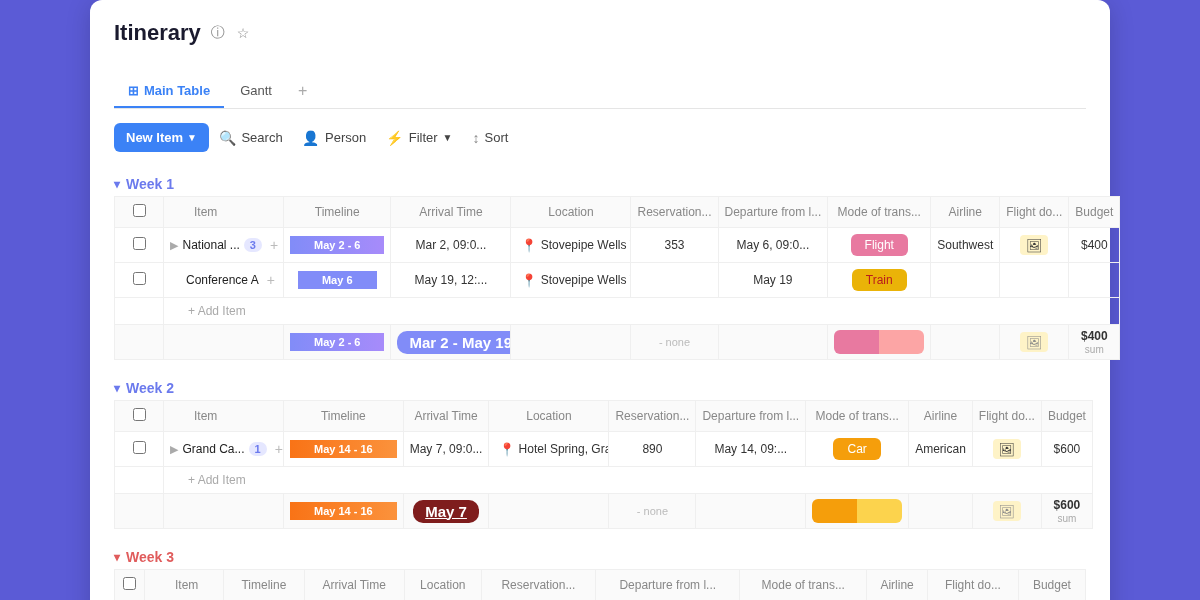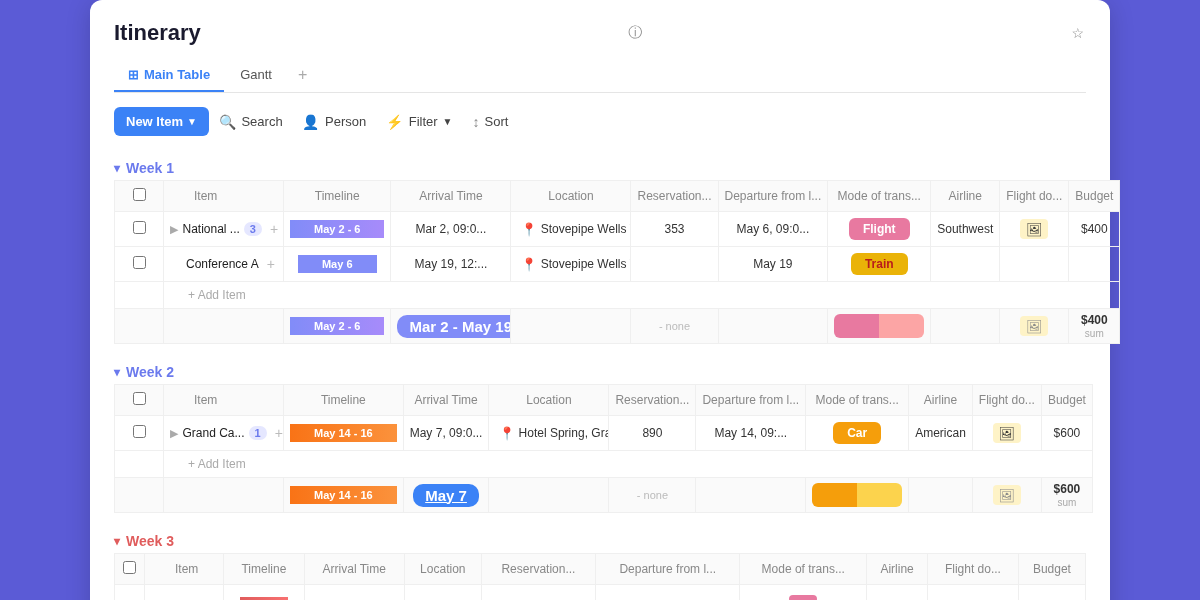--- a/index.html
+++ b/index.html
@@ -18,22 +18,21 @@
       border-radius: 12px;
       width: 1020px;
       min-height: 490px;
       padding: 20px 24px 20px 24px;
       box-shadow: 0 4px 24px rgba(0,0,0,0.18);
     }
     .app-title-row {
       display: flex;
       align-items: center;
       gap: 8px;
-      margin-bottom: 12px;
-      justify-content: space-between;
+      margin-bottom: 28px;
     }
     .app-title {
       font-size: 22px;
       font-weight: 700;
       color: #1a1a2e;
     }
     .icon-btn {
       background: none;
       border: none;
       cursor: pointer;
@@ -190,29 +189,29 @@
     .arrival-pill {
       display: inline-block;
       border-radius: 10px;
       padding: 3px 12px;
       font-size: 15px;
       font-weight: 600;
       color: white;
       background: #818cf8;
       white-space: nowrap;
     }
-    .arrival-pill-may7 { background: #3b82f6; text-decoration: underline; }
+    .arrival-pill-may7 { background: #7f1d1d; text-decoration: underline; }
 
     
     .mode-badge {
       display: inline-block;
       border-radius: 6px;
       padding: 4px 14px;
       font-size: 12px;
-      font-weight: 700;
+      font-weight: 400;
       color: white;
     }
     .mode-flight { background: #e879a0; }
     .mode-train { background: #eab308; color: #b91c1c; }
     .mode-car { background: #f59e0b; }
 
     
     .mode-summary-bar {
       display: flex;
       gap: 0;

